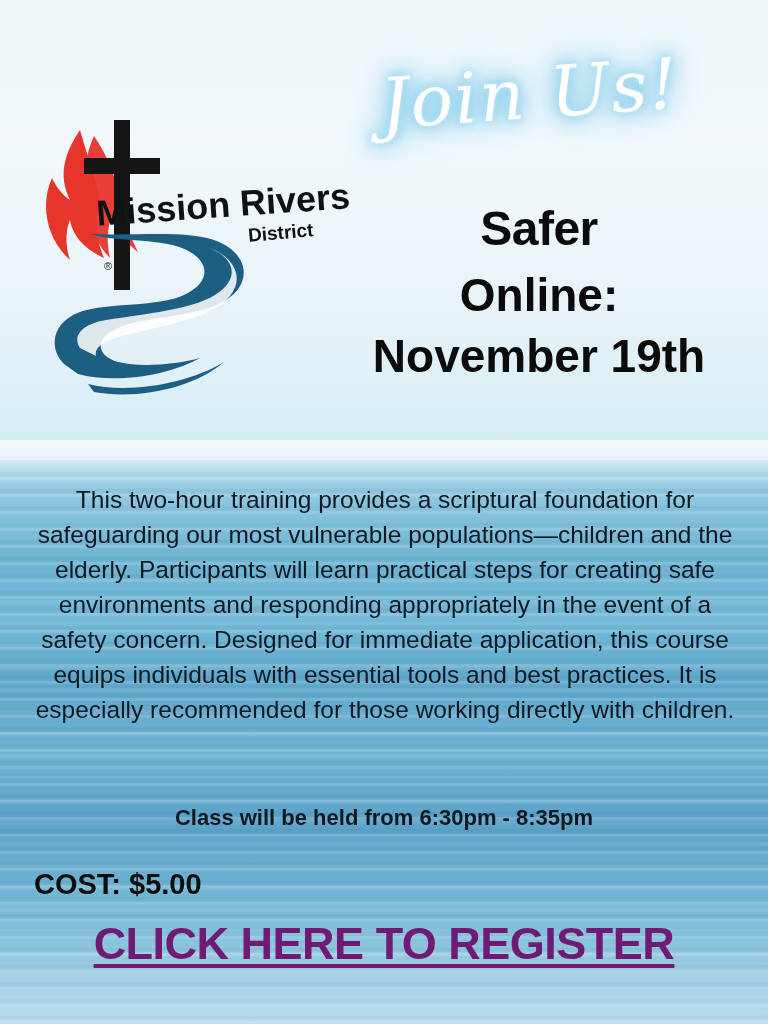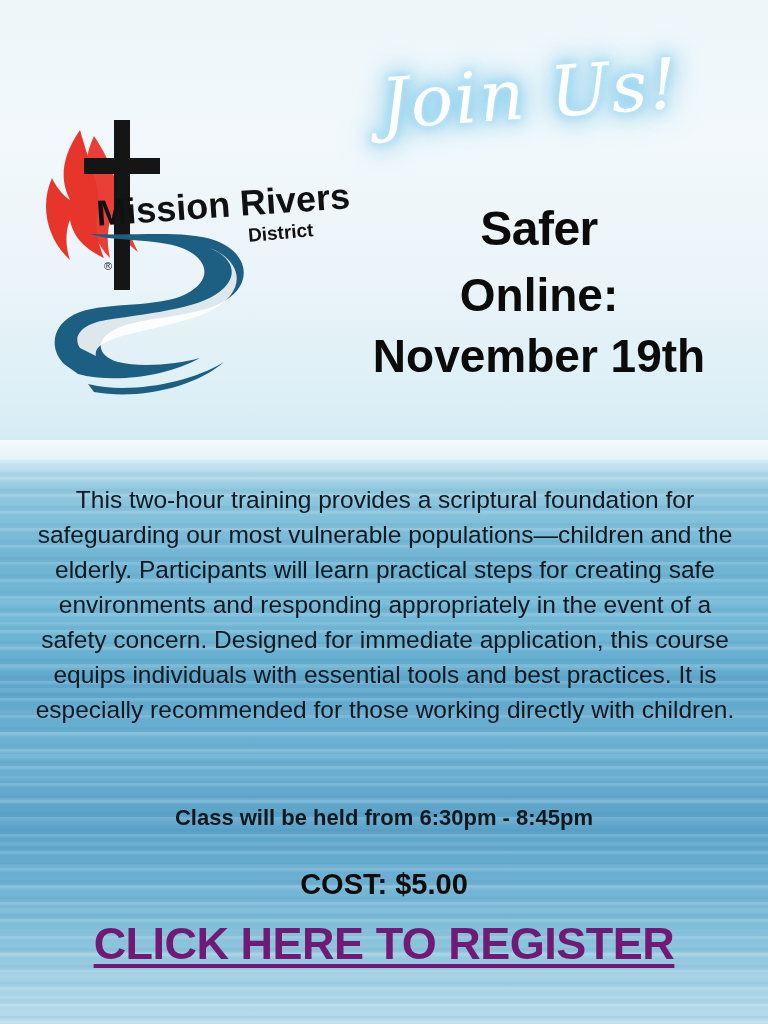--- a/index.html
+++ b/index.html
@@ -196,21 +196,20 @@
     font-size: 22px;
     font-weight: bold;
     color: #101820;
   }
 
   .cost {
     position: absolute;
     left: 34px;
     top: 868px;
     width: 700px;
-    text-align: center;
     font-size: 29px;
     font-weight: bold;
     color: #0d0d0d;
   }
 
   .register-link {
     position: absolute;
     left: 34px;
     top: 918px;
     width: 700px;
@@ -259,19 +258,19 @@
   <div class="join-us">Join Us!</div>
 
   <div class="headline">
     <div class="line-big">Safer</div>
     <div class="line-mid">Online:</div>
     <div class="line-mid">November 19th</div>
   </div>
 
   <div class="body-copy">This two-hour training provides a scriptural foundation for safeguarding our most vulnerable populations—children and the elderly. Participants will learn practical steps for creating safe environments and responding appropriately in the event of a safety concern. Designed for immediate application, this course equips individuals with essential tools and best practices. It is especially recommended for those working directly with children.</div>
 
-  <div class="class-time">Class will be held from 6:30pm - 8:45pm</div>
+  <div class="class-time">Class will be held from 6:30pm - 8:35pm</div>
 
   <div class="cost">COST: $5.00</div>
 
   <div class="register-link">CLICK HERE TO REGISTER</div>
 
 </div>
 
 </body></html>

